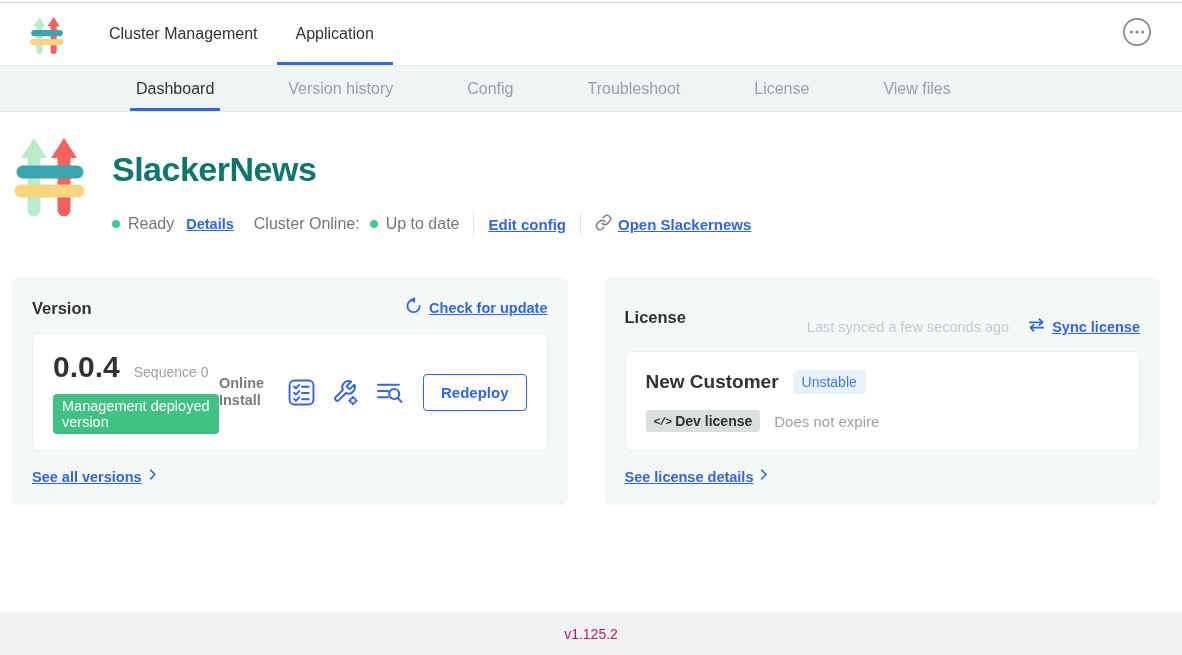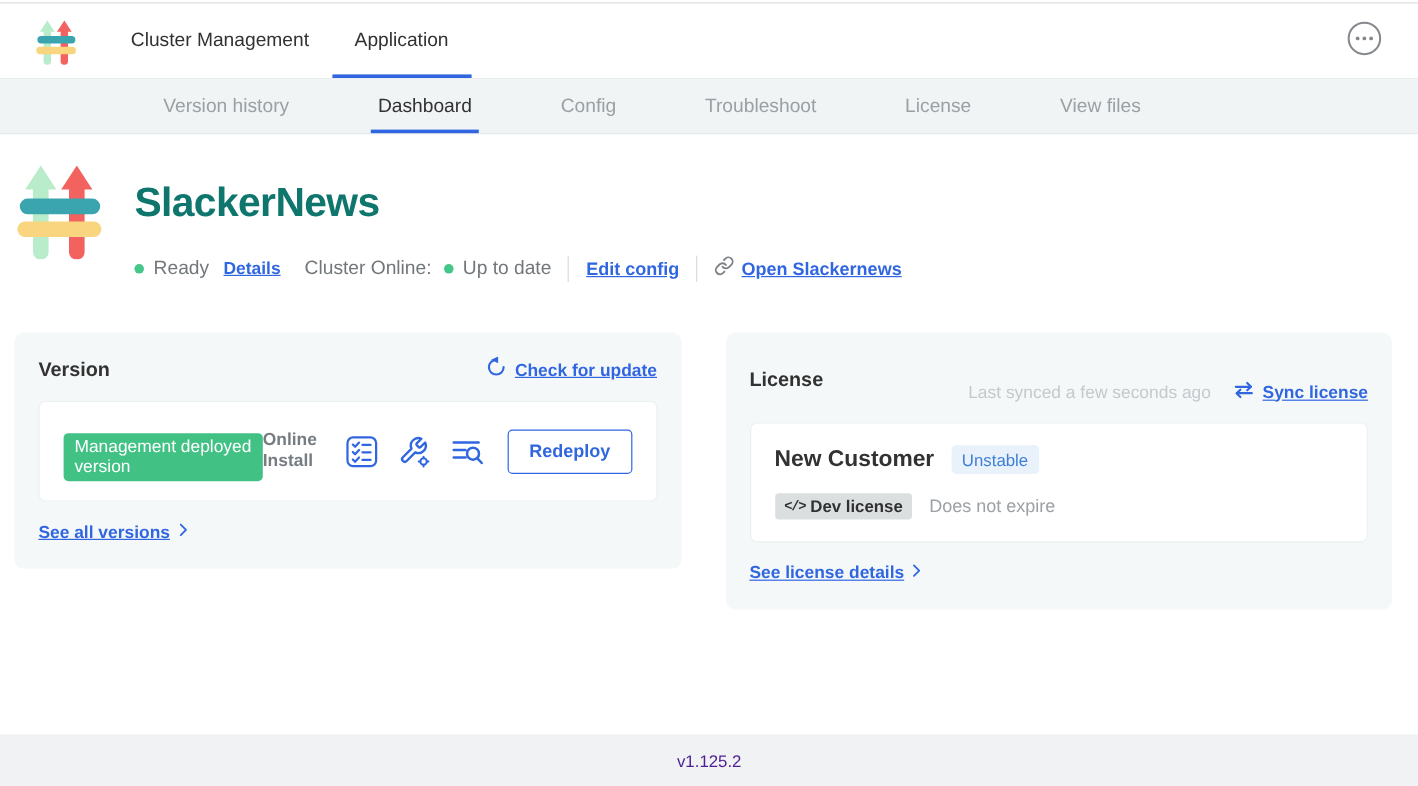--- a/index.html
+++ b/index.html
@@ -112,21 +112,21 @@
     background: #dcdfe0; color: #2f3133; font-size: 14px; font-weight: 700;
     padding: 3px 8px; border-radius: 3px; display: flex; align-items: center; gap: 4px;
   }
   .code-glyph { font-family: "Liberation Mono", monospace; font-size: 11.5px; font-weight: 700; letter-spacing: -1px; }
   .expiry { font-size: 15px; color: #9ba1a5; }
 
   
   .footer {
     height: 43px; background: #f0f2f3;
     display: flex; align-items: center; justify-content: center;
-    font-size: 14px; color: #4c1d95;
+    font-size: 14px; color: #be185d;
   }
 </style>
 </head>
 <body>
 
 <div class="top-line"></div>
 
 <div class="topbar">
   <span class="logo">
     <svg width="34" height="39" viewBox="0 0 72 82">
@@ -148,22 +148,22 @@
         <circle cx="16" cy="16" r="14" fill="none" stroke="#85898d" stroke-width="1.8"></circle>
         <circle cx="10" cy="16" r="1.7" fill="#85898d"></circle>
         <circle cx="16" cy="16" r="1.7" fill="#85898d"></circle>
         <circle cx="22" cy="16" r="1.7" fill="#85898d"></circle>
       </svg>
     </span>
   </div>
 </div>
 
 <div class="subnav">
+  <div class="subnav-item active">Dashboard</div>
   <div class="subnav-item">Version history</div>
-  <div class="subnav-item active">Dashboard</div>
   <div class="subnav-item">Config</div>
   <div class="subnav-item">Troubleshoot</div>
   <div class="subnav-item">License</div>
   <div class="subnav-item">View files</div>
 </div>
 
 <div class="main">
 
   <div class="app-header">
     <span class="big-logo">
@@ -216,20 +216,24 @@
               <path d="M9.5 3.2 A6.8 6.8 0 1 0 16.3 10" fill="none" stroke="#3066e0" stroke-width="2" stroke-linecap="round"></path>
               <polygon points="11.2,0.2 4.8,3.2 11.2,6.4" fill="#3066e0"></polygon>
             </svg>
           </span>
           <span class="link">Check for update</span>
         </span>
       </div>
 
       <div class="white-box version-box">
         <div>
+          <div class="version-row">
+            <span class="version-number">0.0.4</span>
+            <span class="sequence">Sequence 0</span>
+          </div>
           <span class="deployed-badge">Management deployed version</span>
         </div>
 
         <div class="version-actions">
           <span class="install-type">Online Install</span>
 
           <span class="action-icon">
             <svg width="27" height="27" viewBox="0 0 26 26" fill="none" stroke="#3066e0" stroke-width="1.8" stroke-linecap="round" stroke-linejoin="round">
               <rect x="1.5" y="1.5" width="23" height="23" rx="4.5"></rect>
               <path d="M5.8 7.2 l1.8 1.8 L10.8 5.6"></path>

